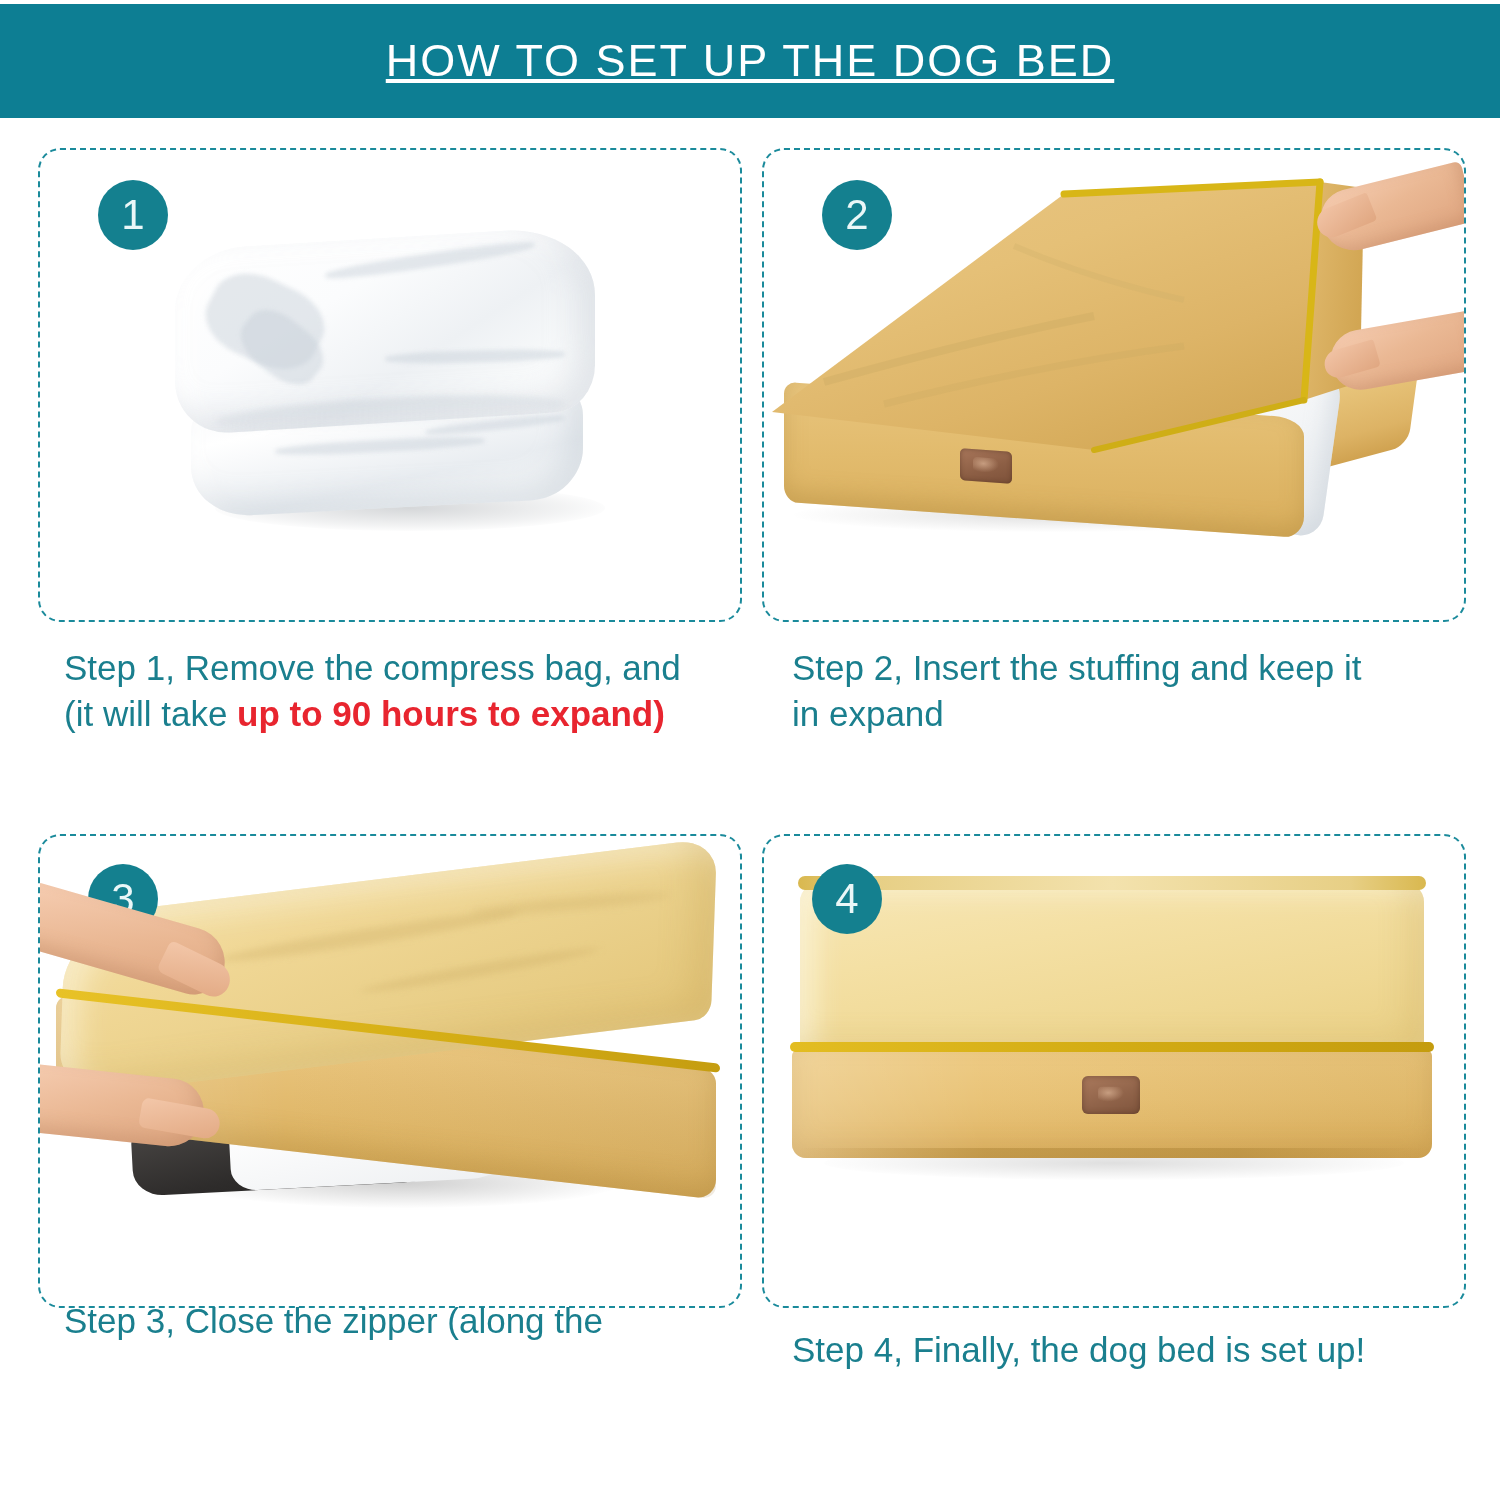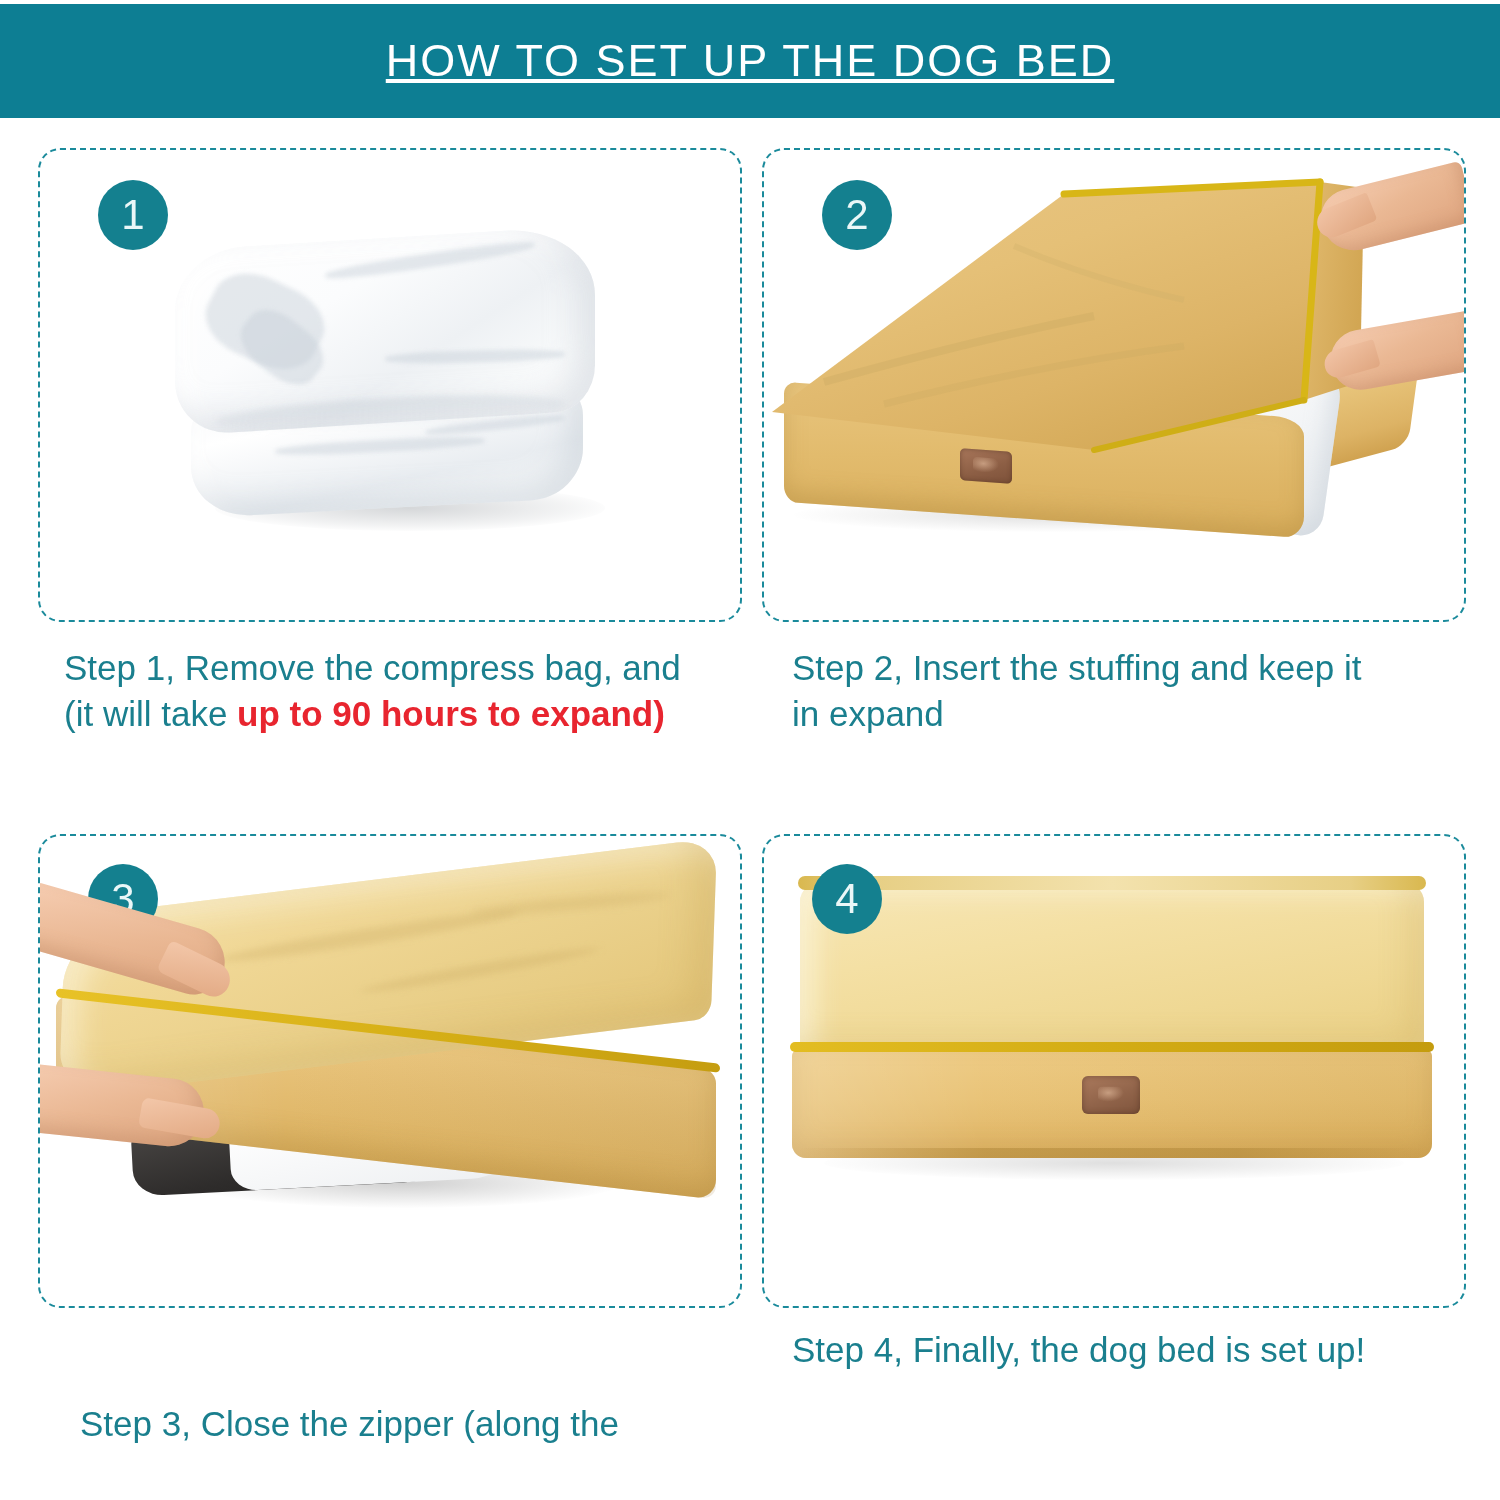--- a/index.html
+++ b/index.html
@@ -292,21 +292,21 @@
     z-index:5;
   }
   .bed4-baseline{
     position:absolute;left:34px;top:312px;width:628px;height:10px;
     background:linear-gradient(90deg,rgba(196,156,60,0.0),rgba(170,130,50,0.45) 30%,rgba(170,130,50,0.45) 70%,rgba(196,156,60,0));
     border-radius:6px;
   }
   
   #cap1{left:64px;top:645px;width:690px;}
   #cap2{left:792px;top:645px;width:680px;}
-  #cap3{left:64px;top:1401px;width:640px;margin-left:16px;}
+  #cap3{left:64px;top:1298px;width:640px;}
   #cap4{left:792px;top:1327px;width:680px;}
 </style>
 </head>
 <body>
 
 <div class="banner">
   <div class="banner-title">HOW TO SET UP THE DOG BED</div>
 </div>
 
 <div class="photo-box" id="box1">

